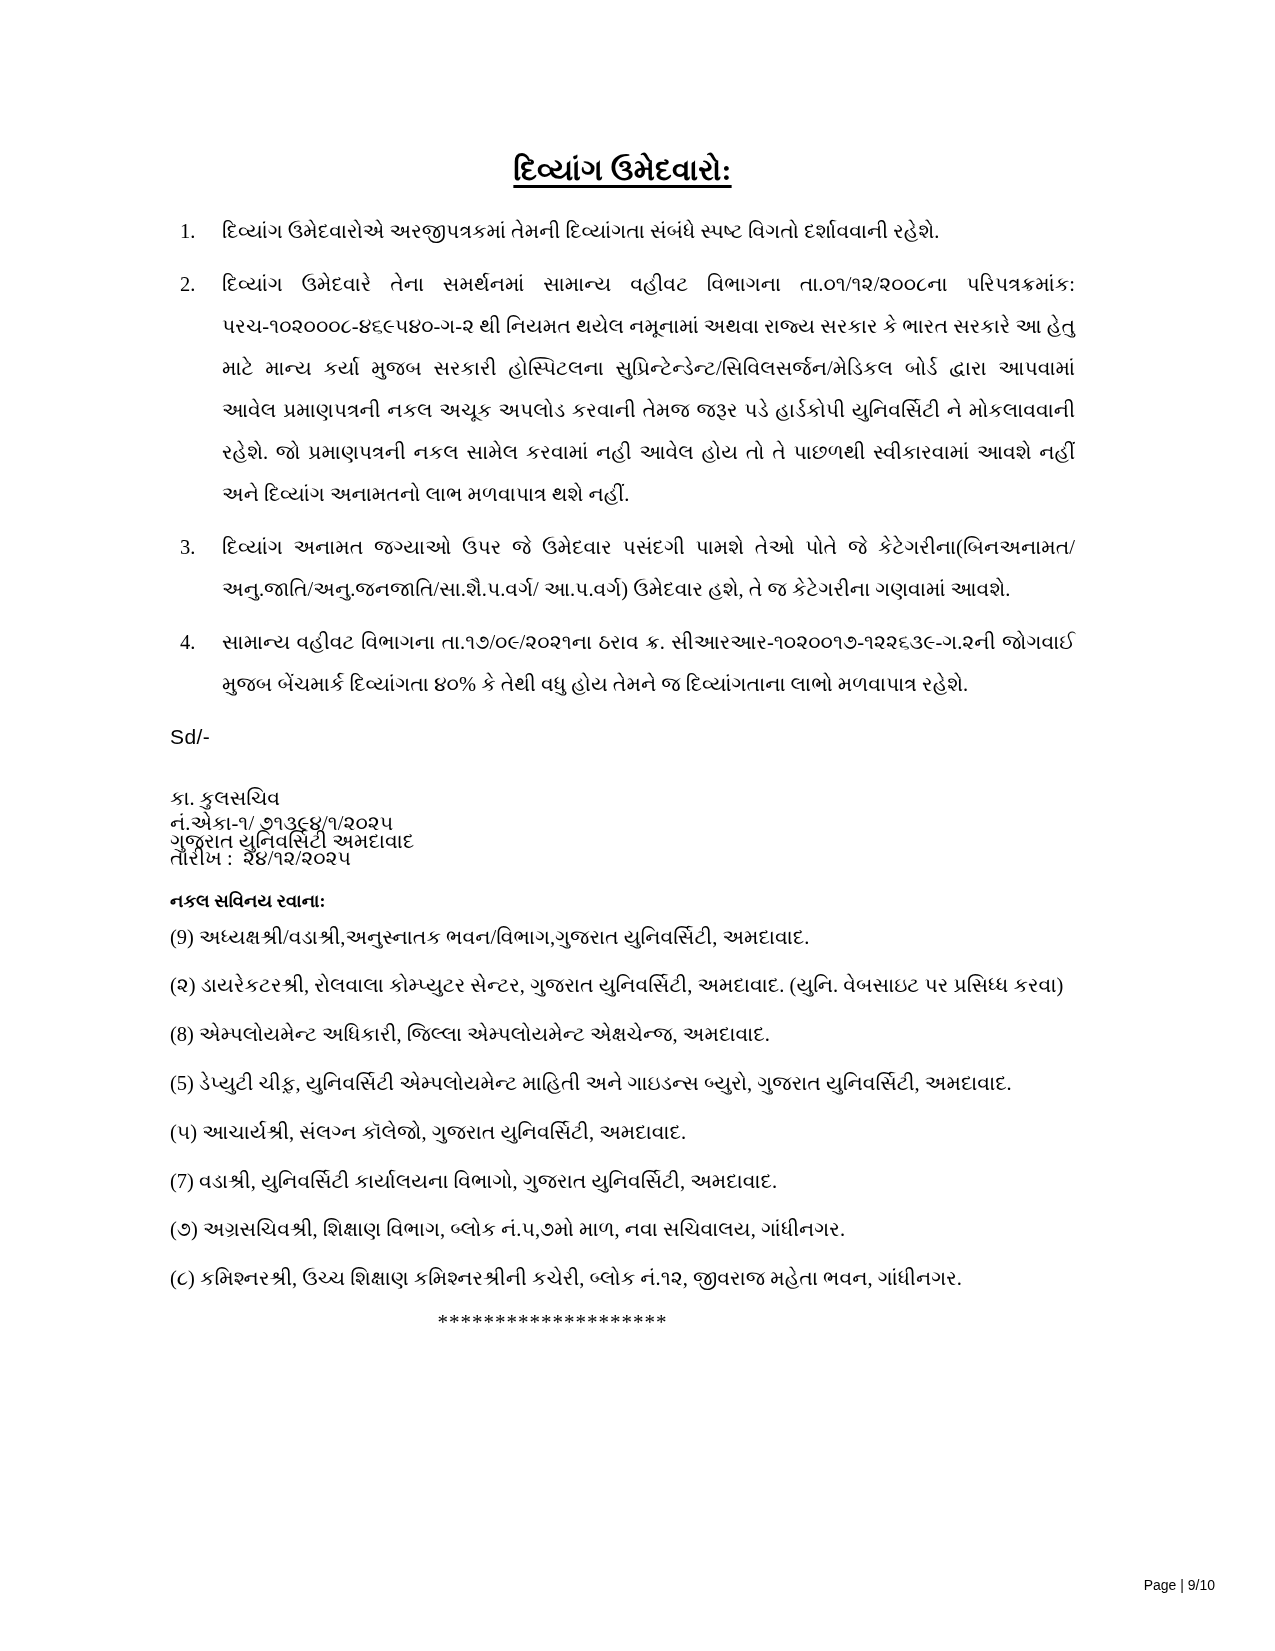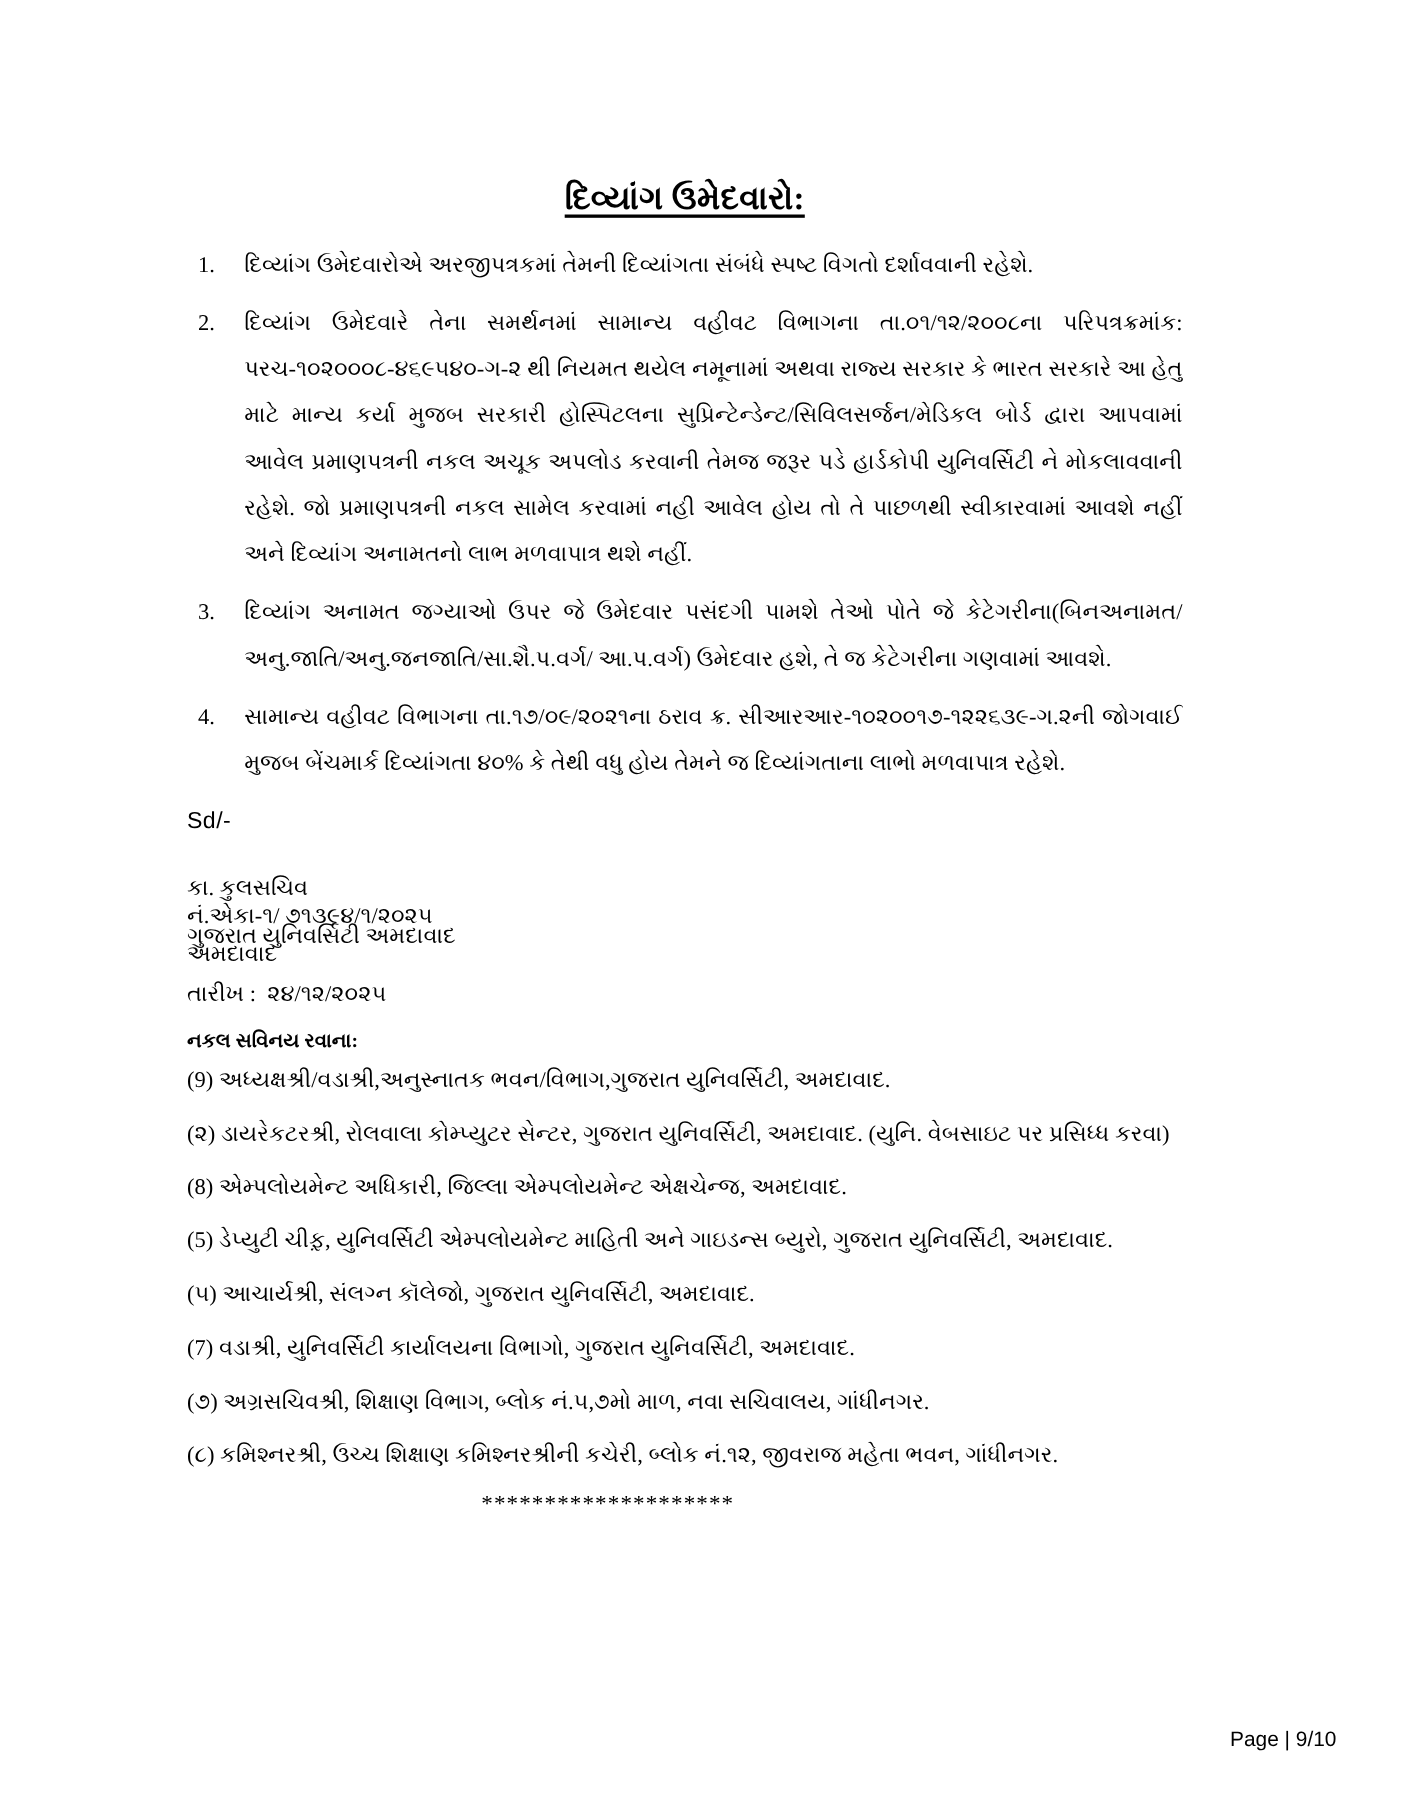--- a/index.html
+++ b/index.html
@@ -16,21 +16,21 @@
     width: 1275px;
     height: 1651px;
     margin: 0 auto;
     background: #ffffff;
     box-sizing: border-box;
     overflow: hidden;
   }
   .content {
     position: absolute;
     left: 170px;
-    top: 12px;
+    top: 1px;
     width: 905px;
   }
 
   
   .doc-title {
     text-align: center;
     font-size: 30px;
     font-weight: 700;
     margin-top: 152px;
     margin-bottom: 22px;
@@ -120,21 +120,21 @@
     padding-right: 140px;
     font-family: "Liberation Serif", serif;
   }
 
   
   .footer {
     position: absolute;
     right: 60px;
     bottom: 58px;
     font-family: "Liberation Sans", sans-serif;
-    font-size: 19px;
+    font-size: 14px;
     color: #000;
   }
 </style>
 </head>
 <body>
 
 <div class="page">
 
   <div class="content">
 
@@ -160,21 +160,20 @@
     </ol>
 
     <div class="sign-block">
       <div class="sign-sd">Sd/-</div>
       <div class="sign-role">કા. કુલસચિવ</div>
       <div class="sign-org">ગુજરાત યુનિવર્સિટી અમદાવાદ</div>
     </div>
 
     <div class="ref-block">
       <div>નં.એકા-૧/ ૭૧૩૯૪/૧/૨૦૨૫</div>
-      <div>અમદાવાદ</div>
       <div>તારીખ :  ૨૪/૧૨/૨૦૨૫</div>
     </div>
 
     <div class="copy-head">નકલ સવિનય રવાના:</div>
 
     <ul class="copy-list">
       <li>(9) અધ્યક્ષશ્રી/વડાશ્રી,અનુસ્નાતક ભવન/વિભાગ,ગુજરાત યુનિવર્સિટી, અમદાવાદ.</li>
       <li>(૨) ડાયરેકટરશ્રી, રોલવાલા કોમ્પ્યુટર સેન્ટર, ગુજરાત યુનિવર્સિટી, અમદાવાદ. (યુનિ. વેબસાઇટ પર પ્રસિધ્ધ કરવા)</li>
       <li>(8) એમ્પલોયમેન્ટ અધિકારી, જિલ્લા એમ્પલોયમેન્ટ એક્ષચેન્જ, અમદાવાદ.</li>
       <li>(5) ડેપ્યુટી ચીફ઼, યુનિવર્સિટી એમ્પલોયમેન્ટ માહિતી અને ગાઇડન્સ બ્યુરો, ગુજરાત યુનિવર્સિટી, અમદાવાદ.</li>

